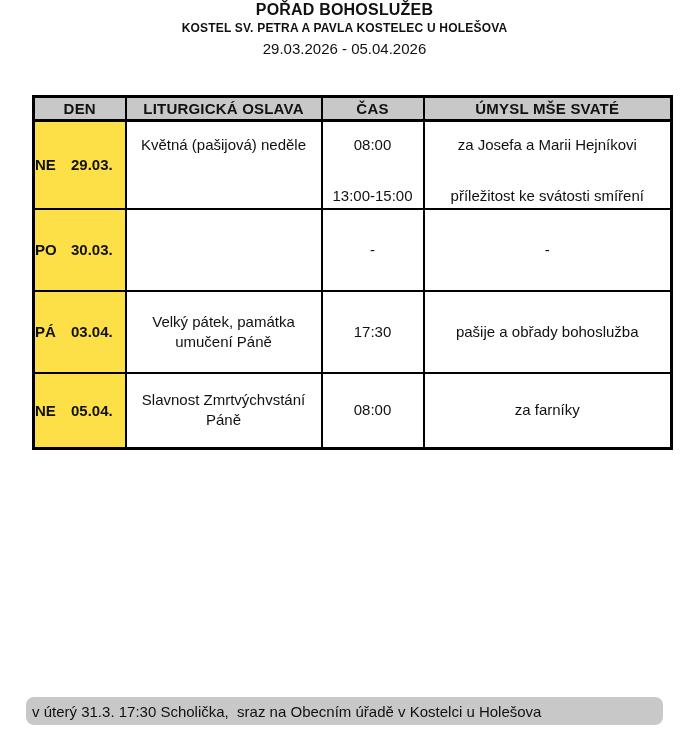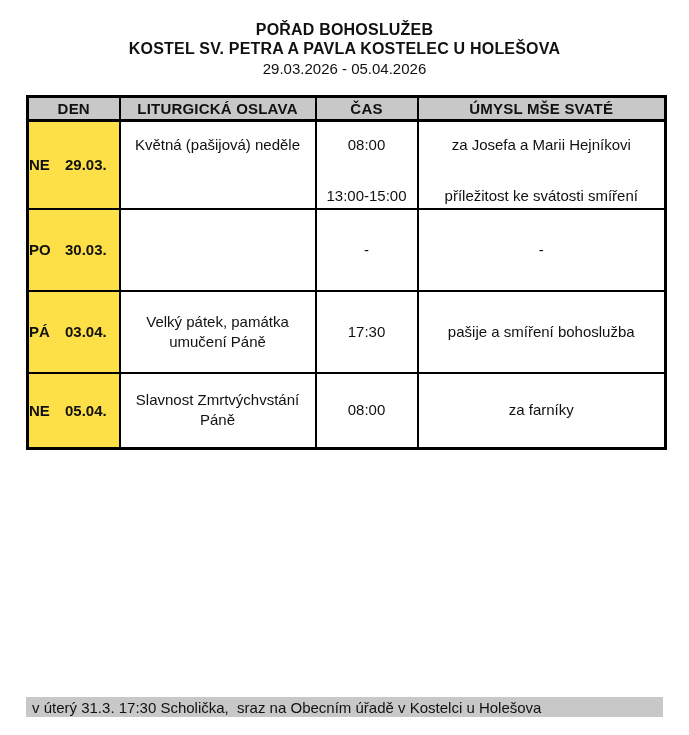--- a/index.html
+++ b/index.html
@@ -11,43 +11,42 @@
   }
   .page {
     position: relative;
     width: 689px;
     height: 735px;
     background: #ffffff;
     overflow: hidden;
   }
   
   .doc-header {
-    padding-top: 20px;
     text-align: center;
     line-height: 19px;
   }
   .doc-title {
     font-size: 16px;
     font-weight: bold;
     letter-spacing: 0.2px;
   }
   .doc-subtitle {
-    font-size: 16px;
+    font-size: 12px;
     font-weight: bold;
     letter-spacing: 0.2px;
   }
   .doc-daterange {
     font-size: 15px;
     font-weight: normal;
     margin-top: 1px;
   }
   
   table.schedule {
     position: absolute;
-    left: 26px;
+    left: 32px;
     top: 95px;
     width: 638px;
     border-collapse: collapse;
     table-layout: fixed;
     border: 3px solid #000000;
     font-size: 15px;
   }
   table.schedule th, table.schedule td {
     border: 2px solid #000000;
     padding: 0;
@@ -90,28 +89,29 @@
   }
   tr.row-tall  { height: 88px; }
   tr.row-std   { height: 82px; }
   tr.row-last  { height: 76px; }
   
   .footer-note {
     position: absolute;
     left: 26px;
     top: 697px;
     width: 637px;
-    height: 20px;
+    height: 28px;
     background: #c8c8c8;
     display: flex;
     align-items: center;
     padding-left: 6px;
     box-sizing: border-box;
     font-size: 15px;
     white-space: pre-wrap;
+    border-radius: 8px;
   }
 </style>
 </head>
 <body>
 
 <div class="page">
 
   <div class="doc-header">
     <div class="doc-title">POŘAD BOHOSLUŽEB</div>
     <div class="doc-subtitle">KOSTEL SV. PETRA A PAVLA KOSTELEC U HOLEŠOVA</div>
@@ -155,21 +155,21 @@
         <td class="oslava"></td>
         <td class="cas">-</td>
         <td class="umysl">-</td>
       </tr>
       <tr class="row-std">
         <td class="den">
           <span class="day-abbr">PÁ</span><span class="day-date">03.04.</span>
         </td>
         <td class="oslava">Velký pátek, památka umučení Páně</td>
         <td class="cas">17:30</td>
-        <td class="umysl">pašije a smíření bohoslužba</td>
+        <td class="umysl">pašije a obřady bohoslužba</td>
       </tr>
       <tr class="row-last">
         <td class="den">
           <span class="day-abbr">NE</span><span class="day-date">05.04.</span>
         </td>
         <td class="oslava">Slavnost Zmrtvýchvstání Páně</td>
         <td class="cas">08:00</td>
         <td class="umysl">za farníky</td>
       </tr>
     </tbody>

